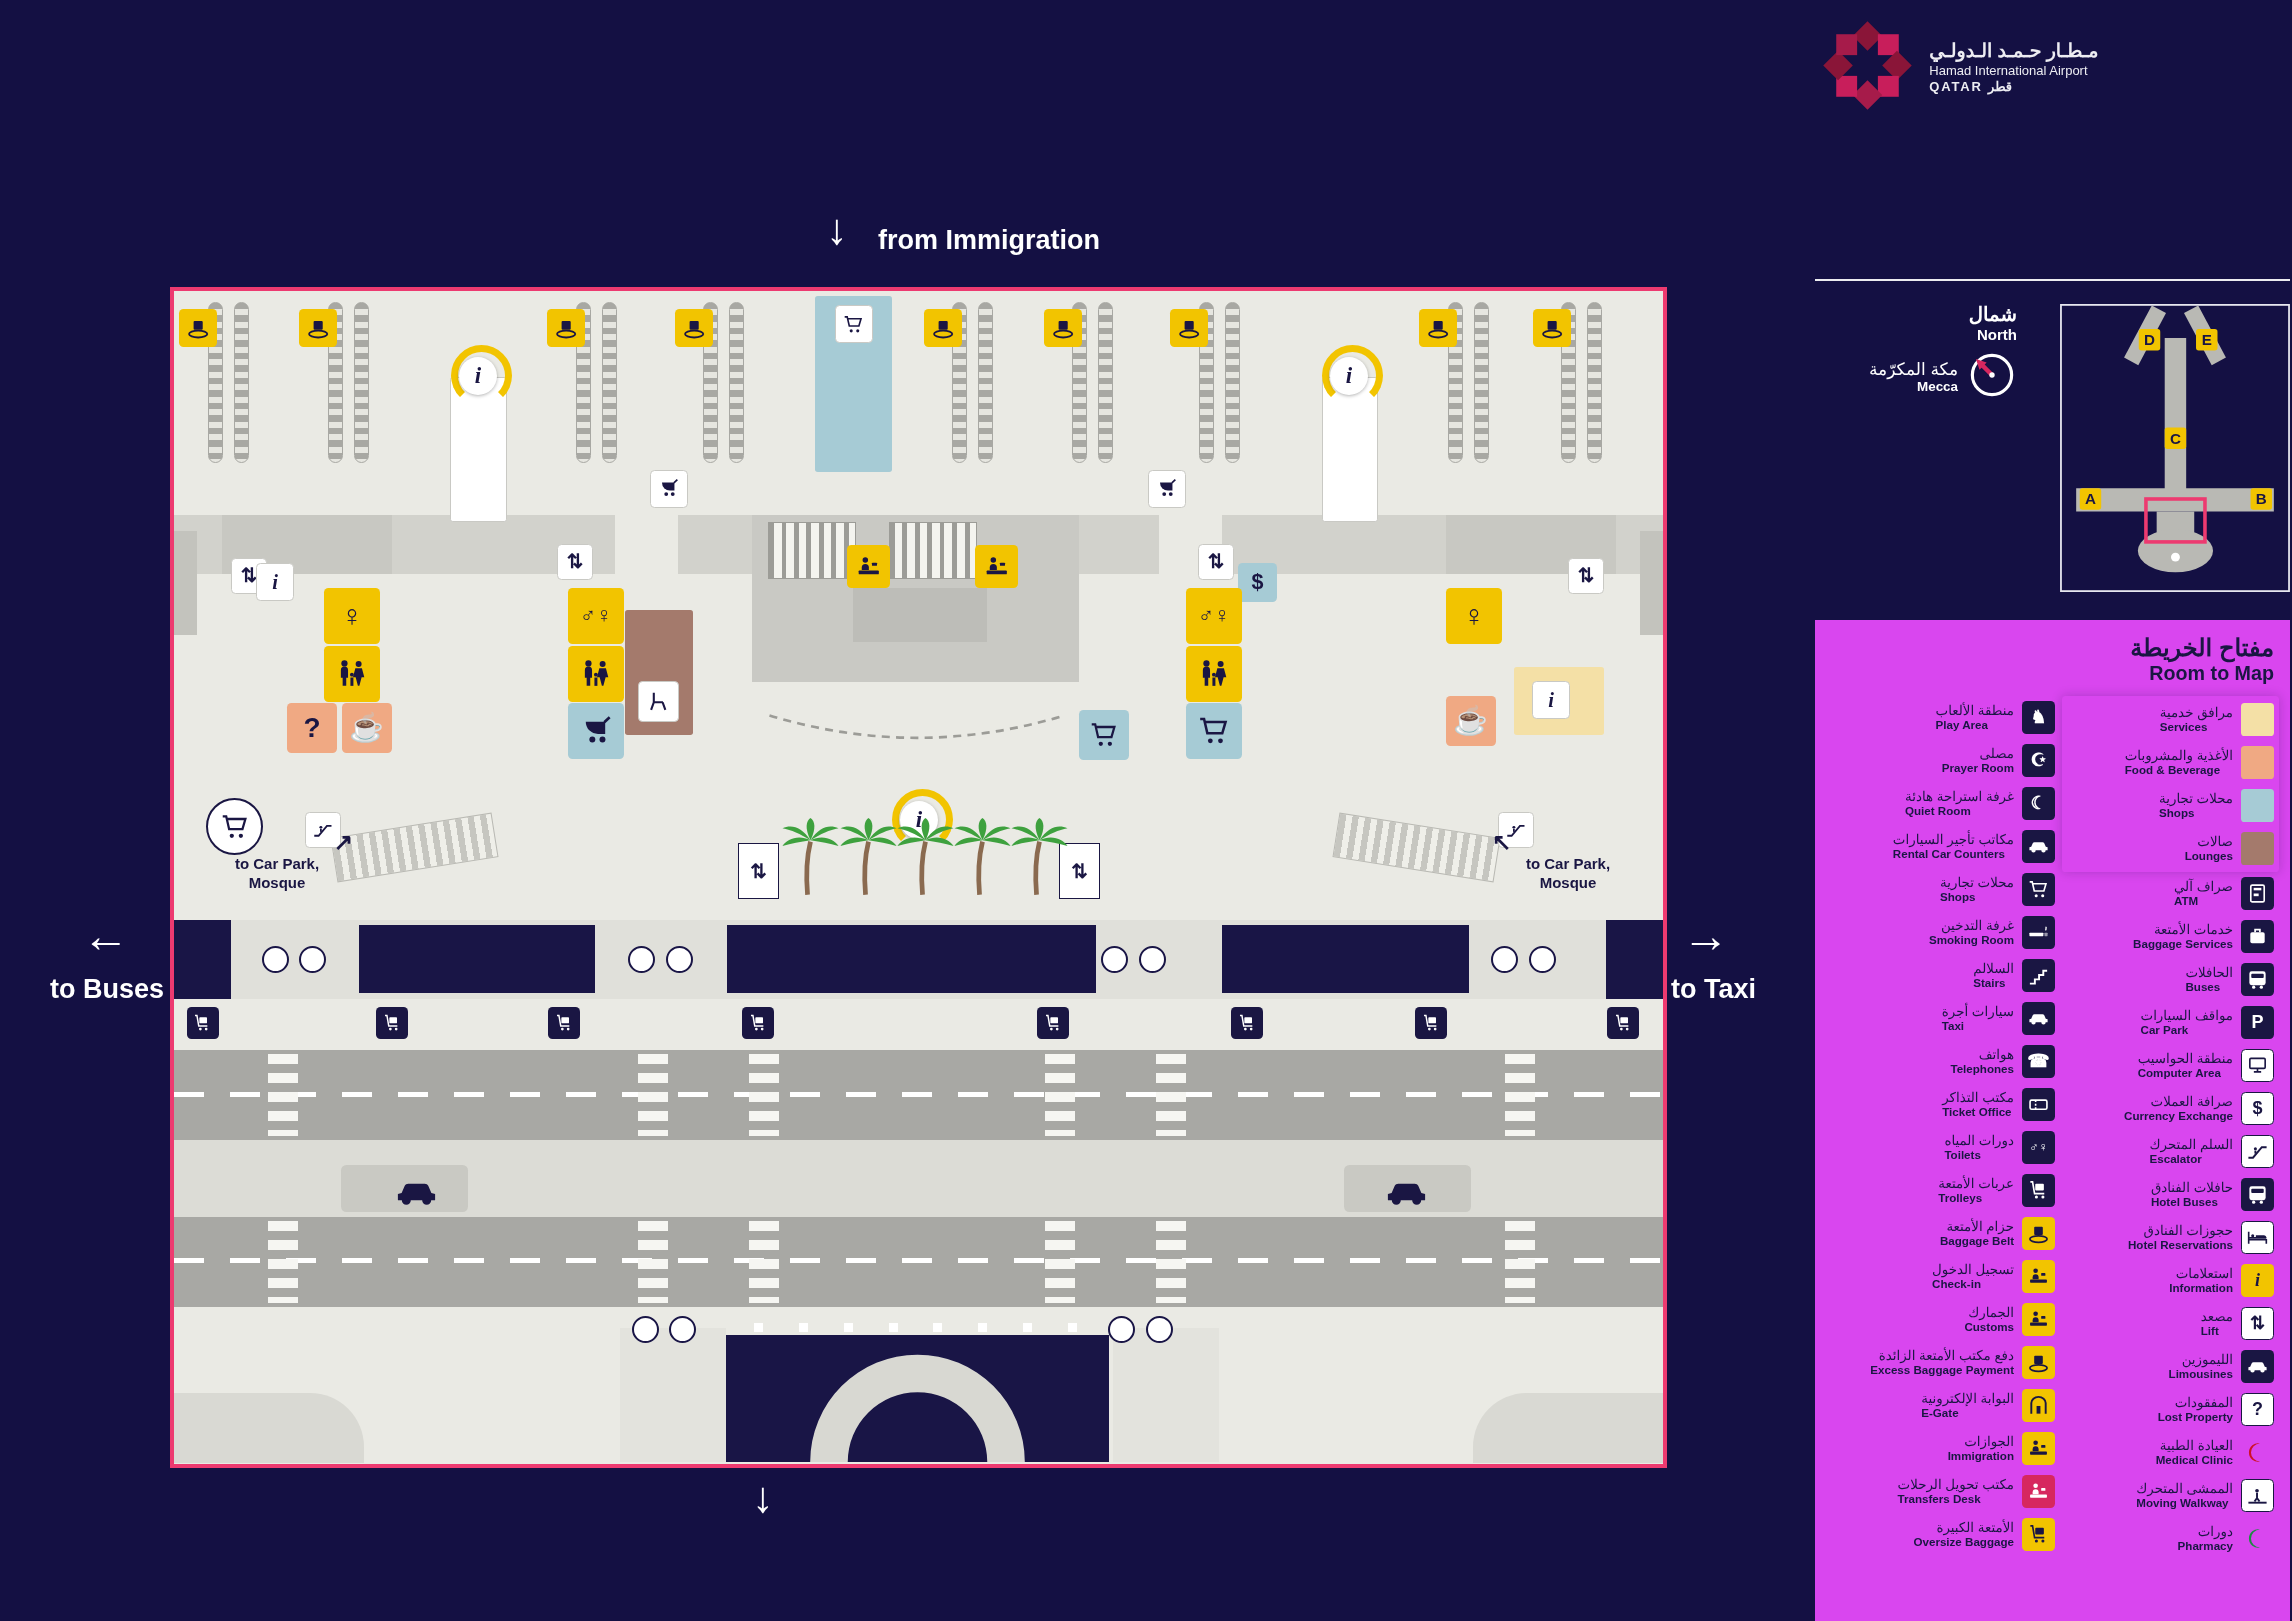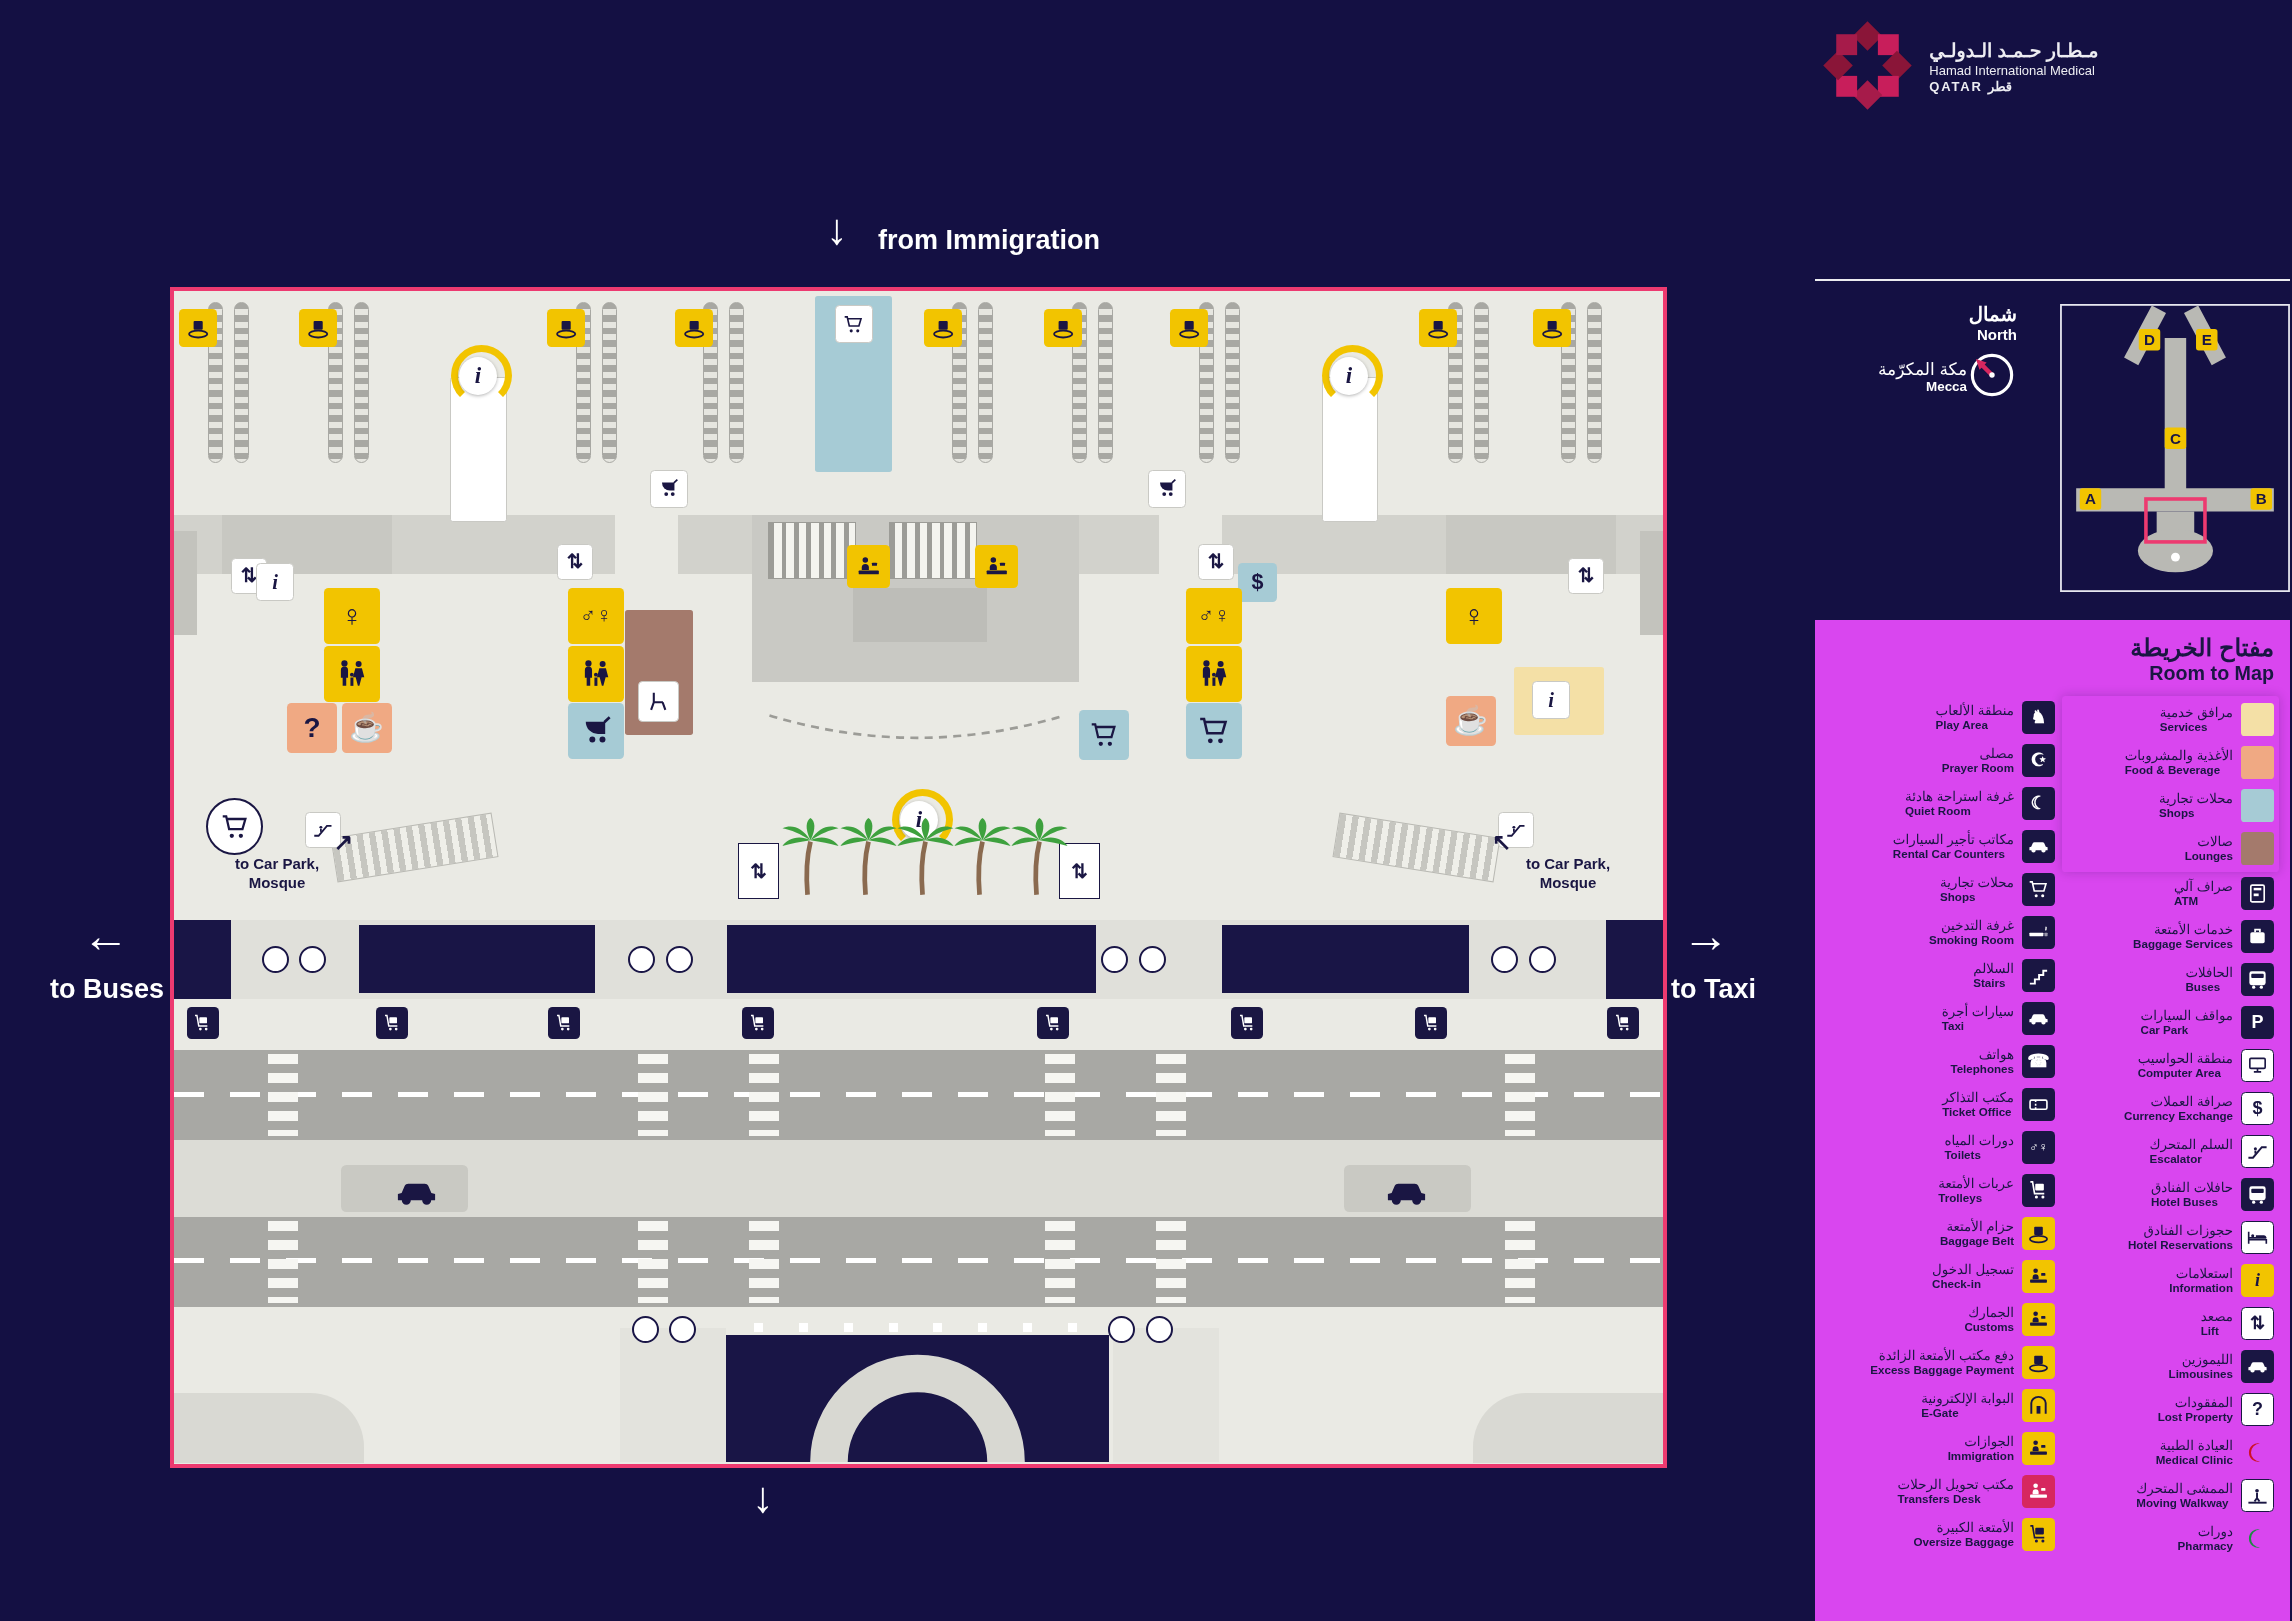--- a/index.html
+++ b/index.html
@@ -58,21 +58,21 @@
   .trolleycircle svg{width:32px;height:32px;}
 
   .mosque{position:absolute;color:#1A1643;font-weight:bold;font-size:15px;line-height:1.25;text-align:center;z-index:6;}
   .mosque .m-arrow{position:absolute;font-size:23px;font-weight:bold;color:#1A1643;}
 
   
   .divider{position:absolute;left:1815px;top:279px;width:475px;height:1.8px;background:#fff;opacity:.92;}
   .compassblk{position:absolute;left:1827px;top:303px;width:190px;color:#fff;text-align:right;}
   .compassblk .n-ar{font-size:19.7px;font-weight:bold;}
   .compassblk .n-en{font-size:15px;font-weight:bold;margin-bottom:7.2px;}
-  .meccarow{display:flex;justify-content:flex-end;align-items:center;}
+  .meccarow{display:flex;justify-content:flex-end;align-items:center;gap:9px;}
   .meccarow .m-ar{font-size:17px;}
   .meccarow .m-en{font-size:13.4px;font-weight:bold;}
 
   .minimap{position:absolute;left:2060px;top:304px;width:230px;height:288px;}
 
   .keys{position:absolute;left:1815px;top:620px;width:475px;height:1097px;background:#d946ef;box-sizing:border-box;padding:14.3px 16px;}
   .keys-header{text-align:right;color:#1A1643;margin-bottom:10.7px;}
   .keys-header .kh-ar{font-size:24px;font-weight:bold;}
   .keys-header .kh-en{font-size:19.7px;font-weight:bold;}
   .cols{display:flex;gap:7.2px;}
@@ -124,21 +124,21 @@
         <g transform="rotate(270)">
             <rect x="-11" y="-42" width="22" height="22" transform="rotate(45 0 -31)" fill="#8A1538"></rect>
           </g>
         <g transform="rotate(315)">
             <rect x="-11" y="-42" width="22" height="22" transform="rotate(45 0 -31)" fill="#A61B4A"></rect>
           </g>
       </svg>
     </span>
     <div class="txt">
       <div class="l-ar" dir="rtl">مـطـار حـمـد الـدولـي</div>
-      <div class="l-en">Hamad International Medical</div>
+      <div class="l-en">Hamad International Airport</div>
       <div class="l-q">QATAR قطر</div>
     </div>
   </div>
 
   <span class="arrow" style="left:826px;top:208px;font-size:43px">↓</span>
   <div class="biglabel" style="left:878px;top:224px">from Immigration</div>
 
   <span class="arrow" style="left:82px;top:912px">←</span>
   <div class="biglabel" style="left:50px;top:973px">to Buses</div>
 

